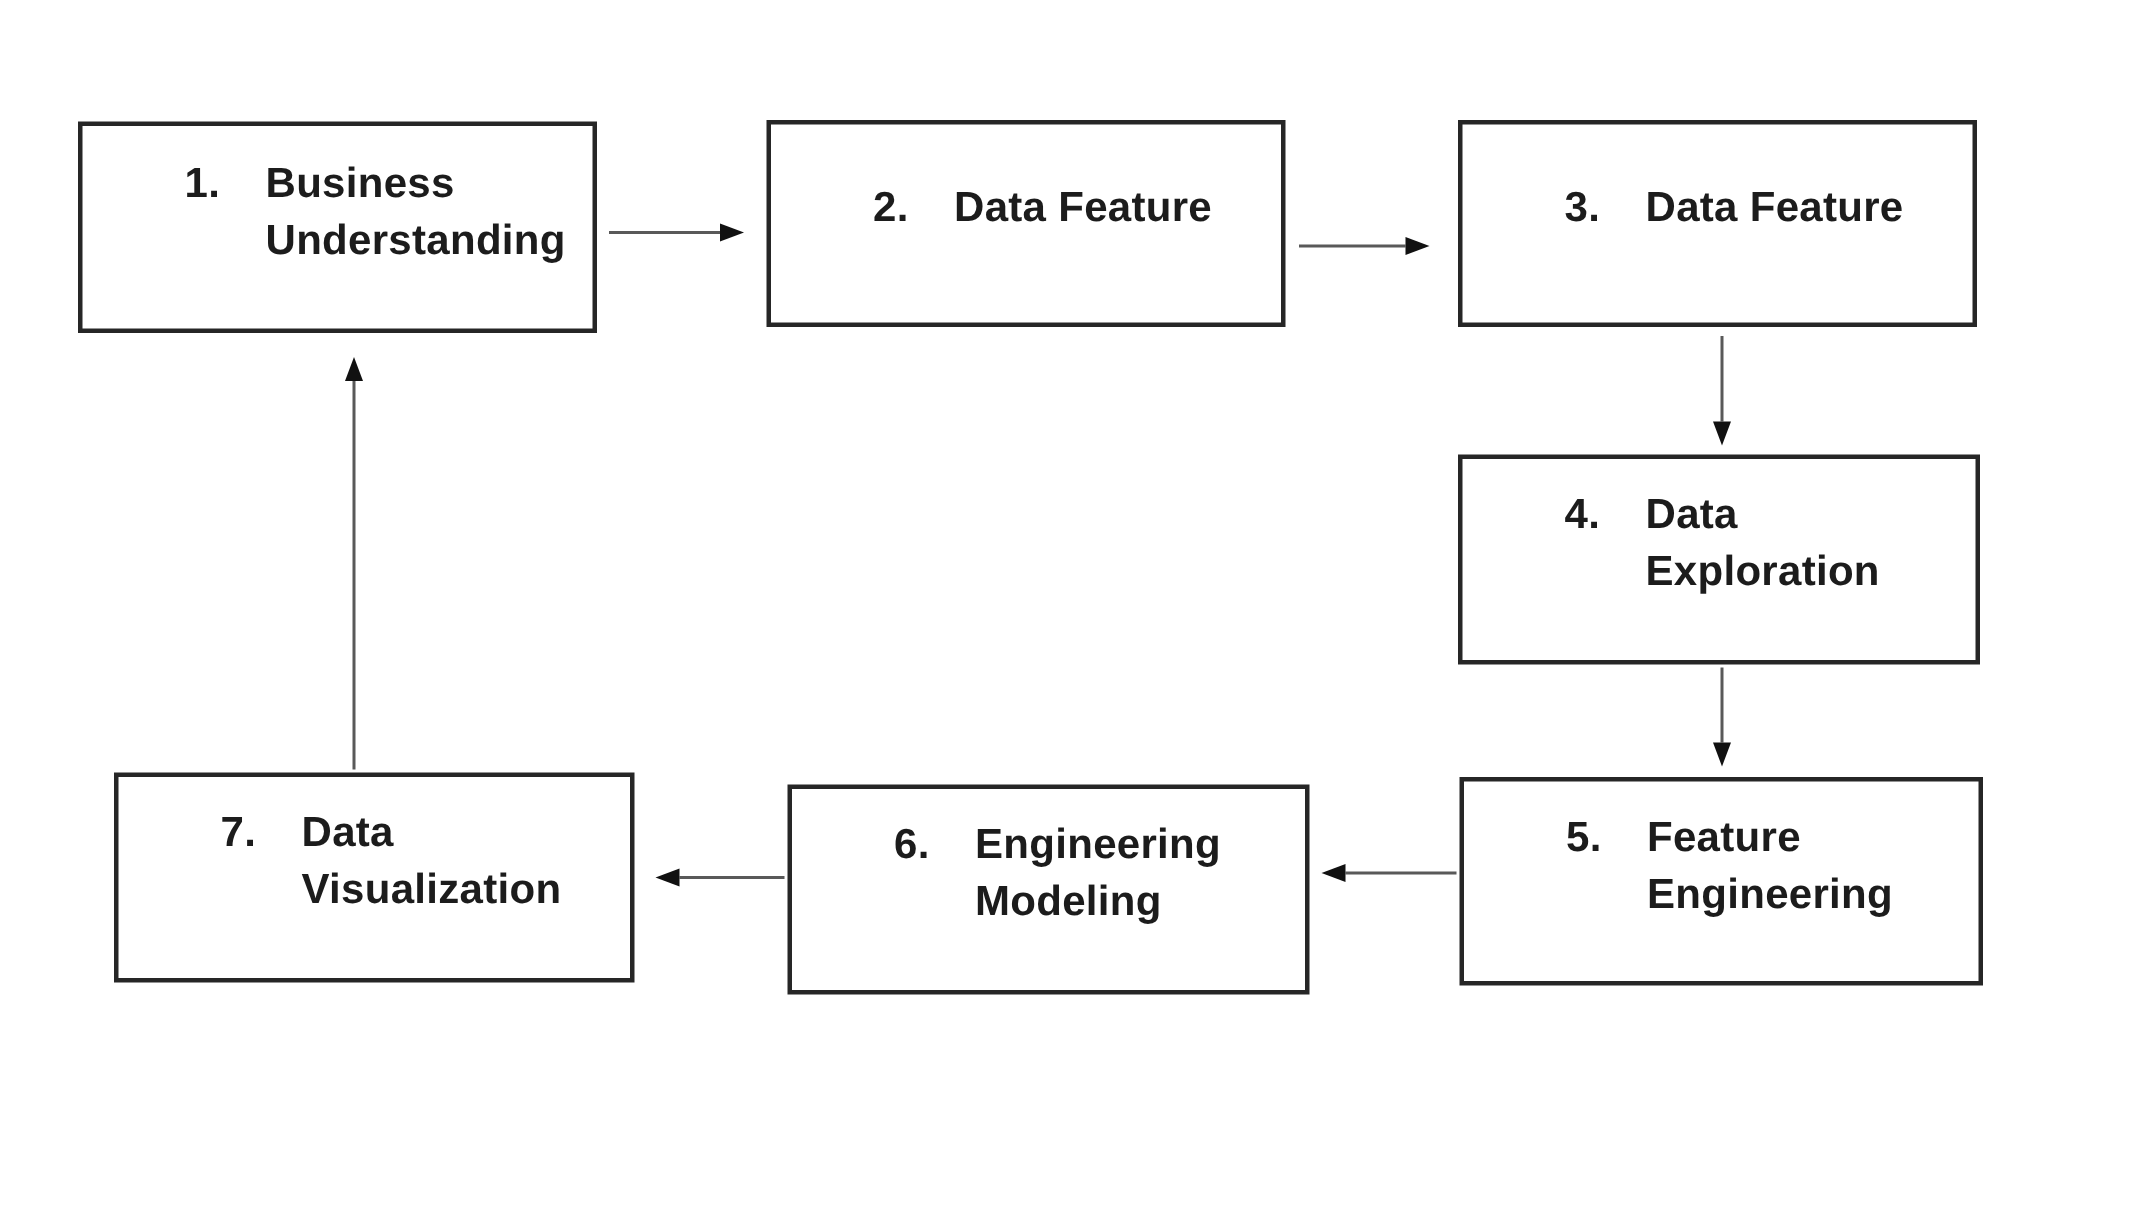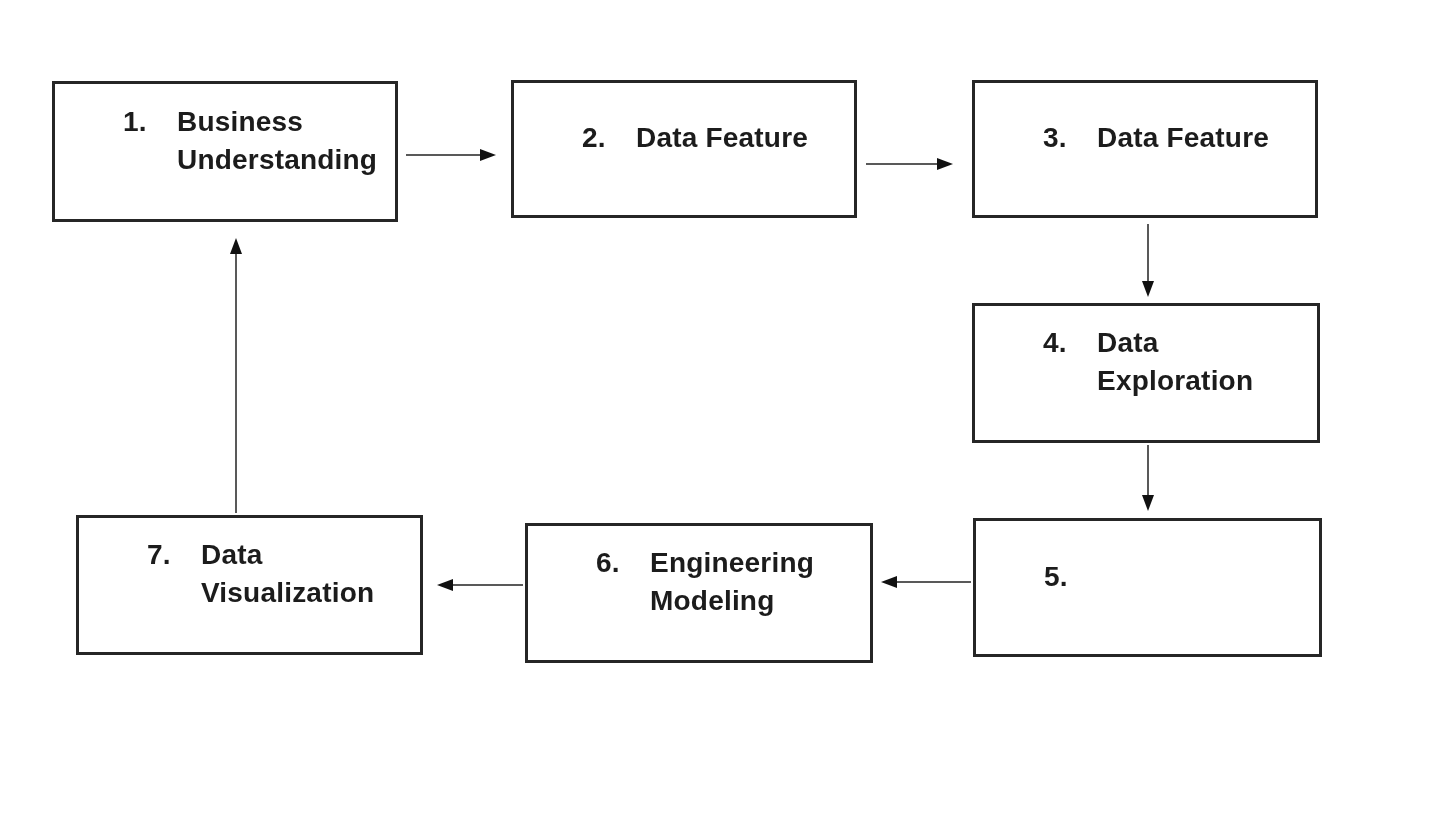--- a/index.html
+++ b/index.html
@@ -104,20 +104,22 @@
     <div class="node-content">
       <span class="node-number">4.</span>
       <span class="node-label">Data
 Exploration</span>
     </div>
   </div>
 
   <div id="node-5" class="node">
     <div class="node-content">
       <span class="node-number">5.</span>
+      <span class="node-label">Feature
+Engineering</span>
     </div>
   </div>
 
   <div id="node-6" class="node">
     <div class="node-content">
       <span class="node-number">6.</span>
       <span class="node-label">Engineering
 Modeling</span>
     </div>
   </div>

